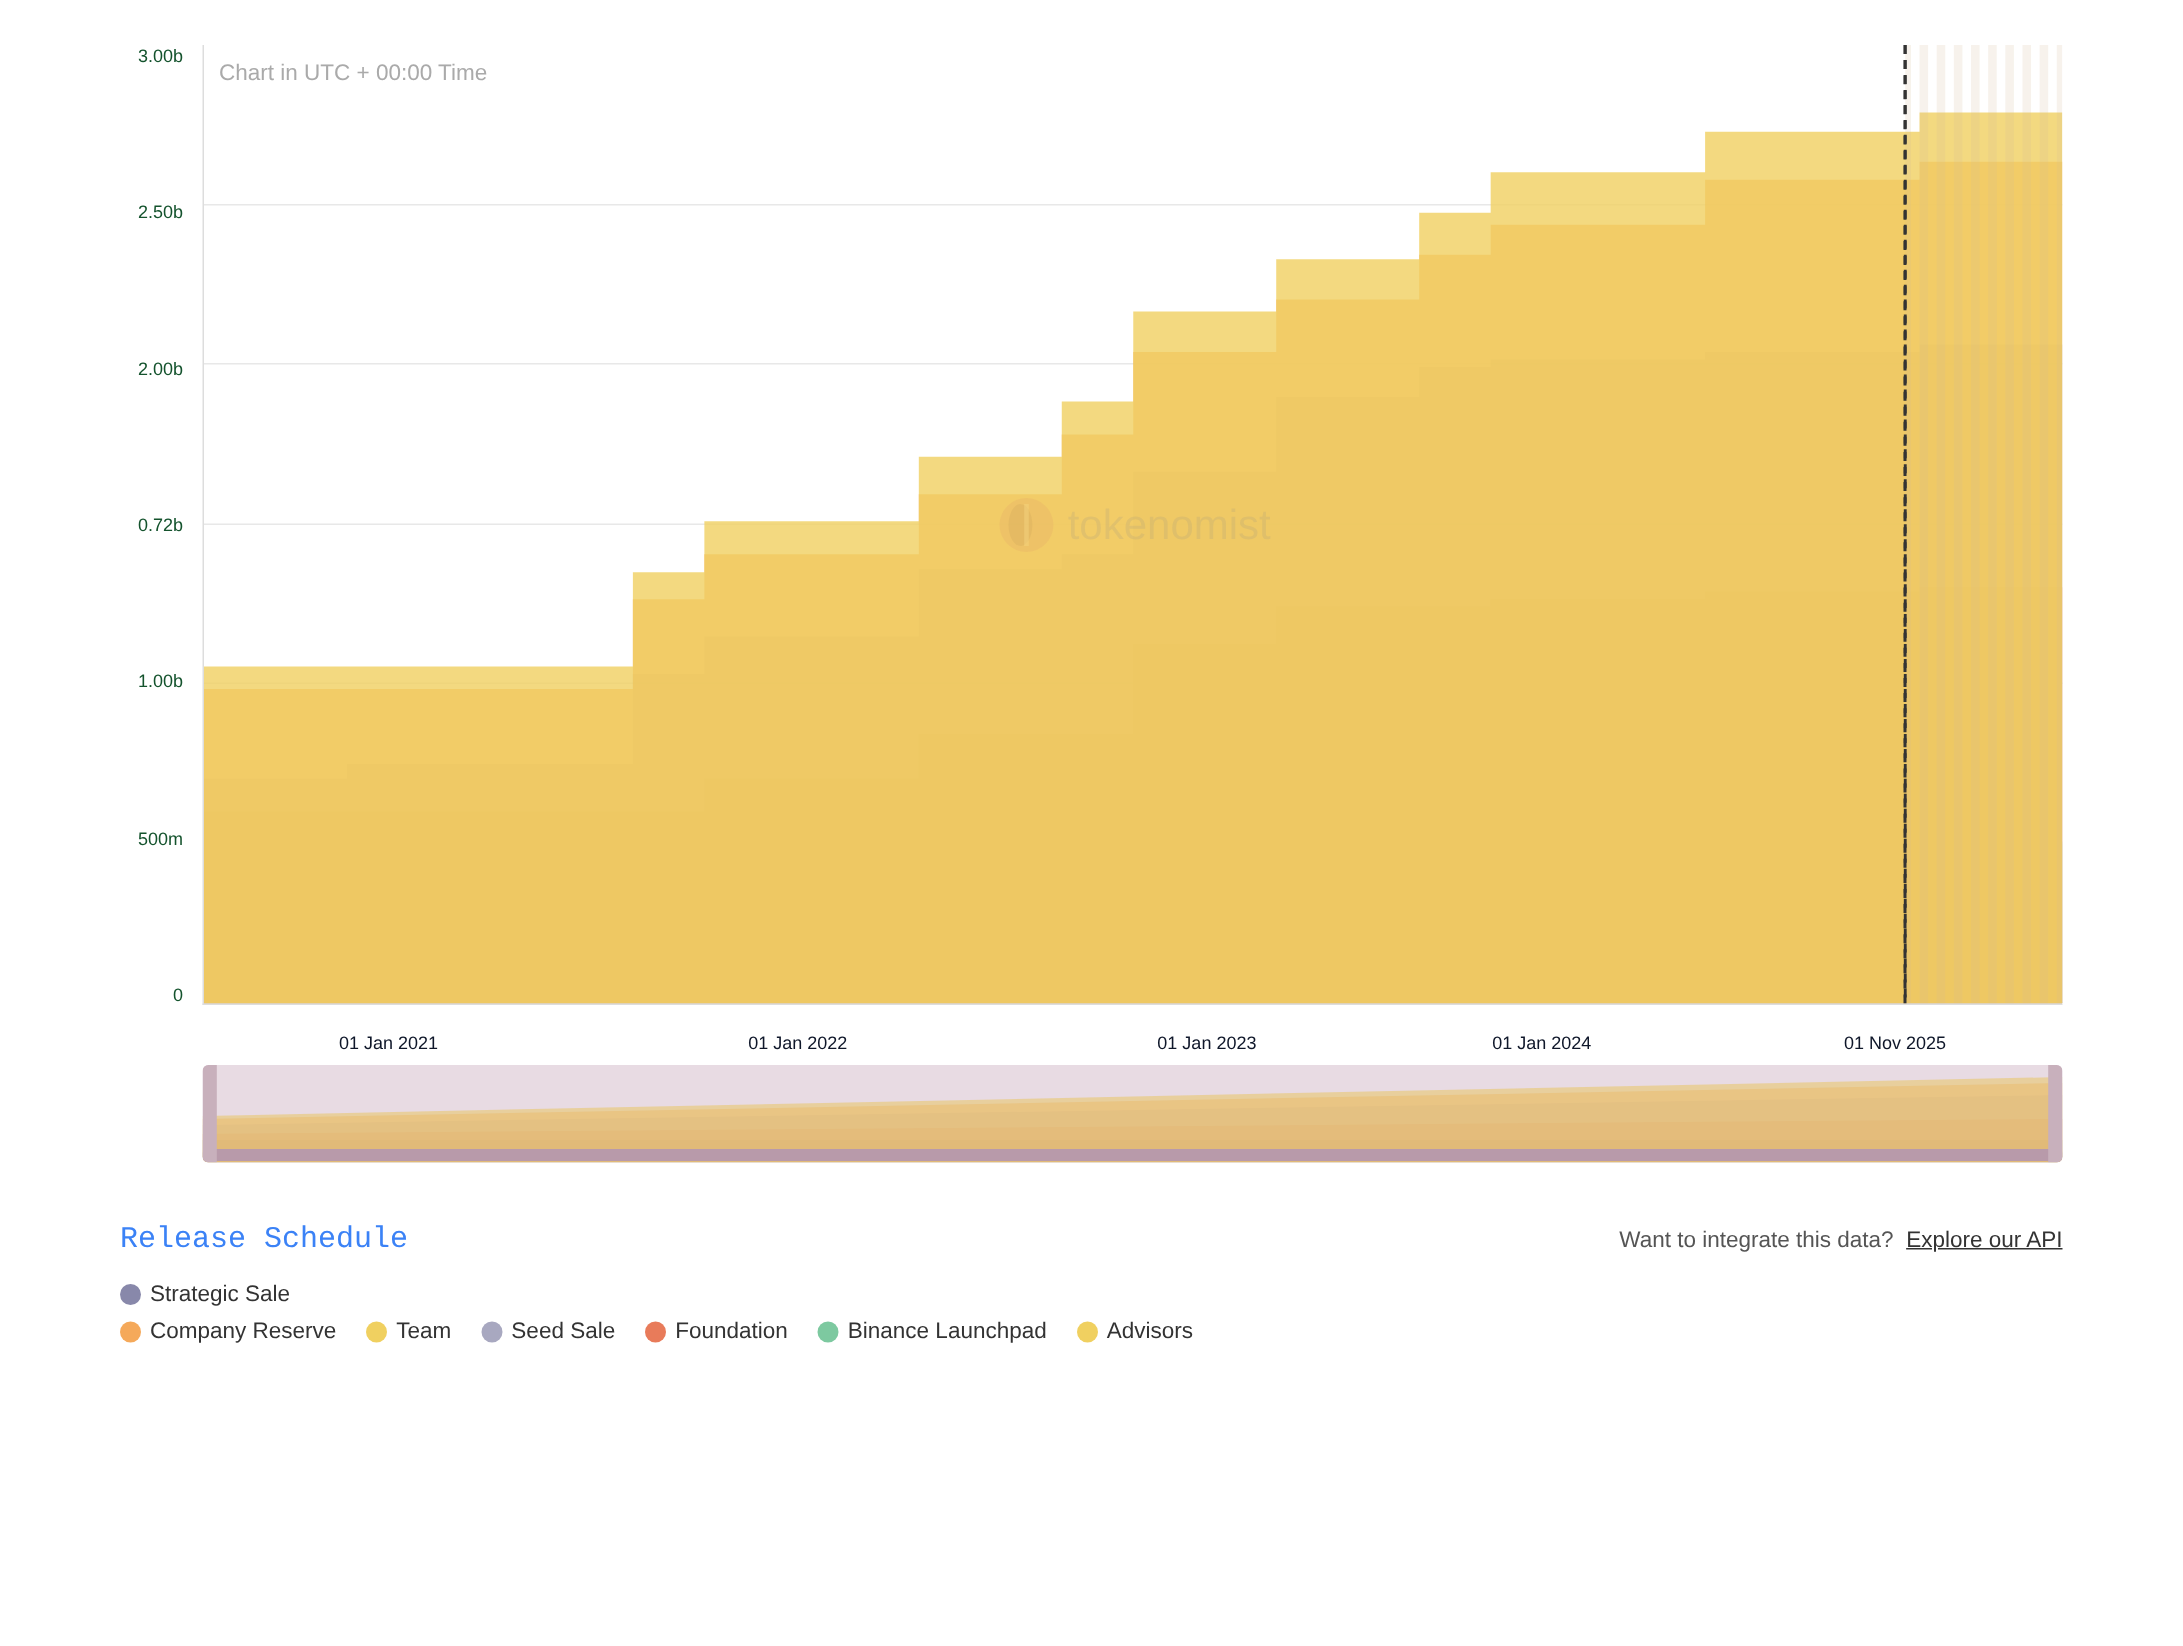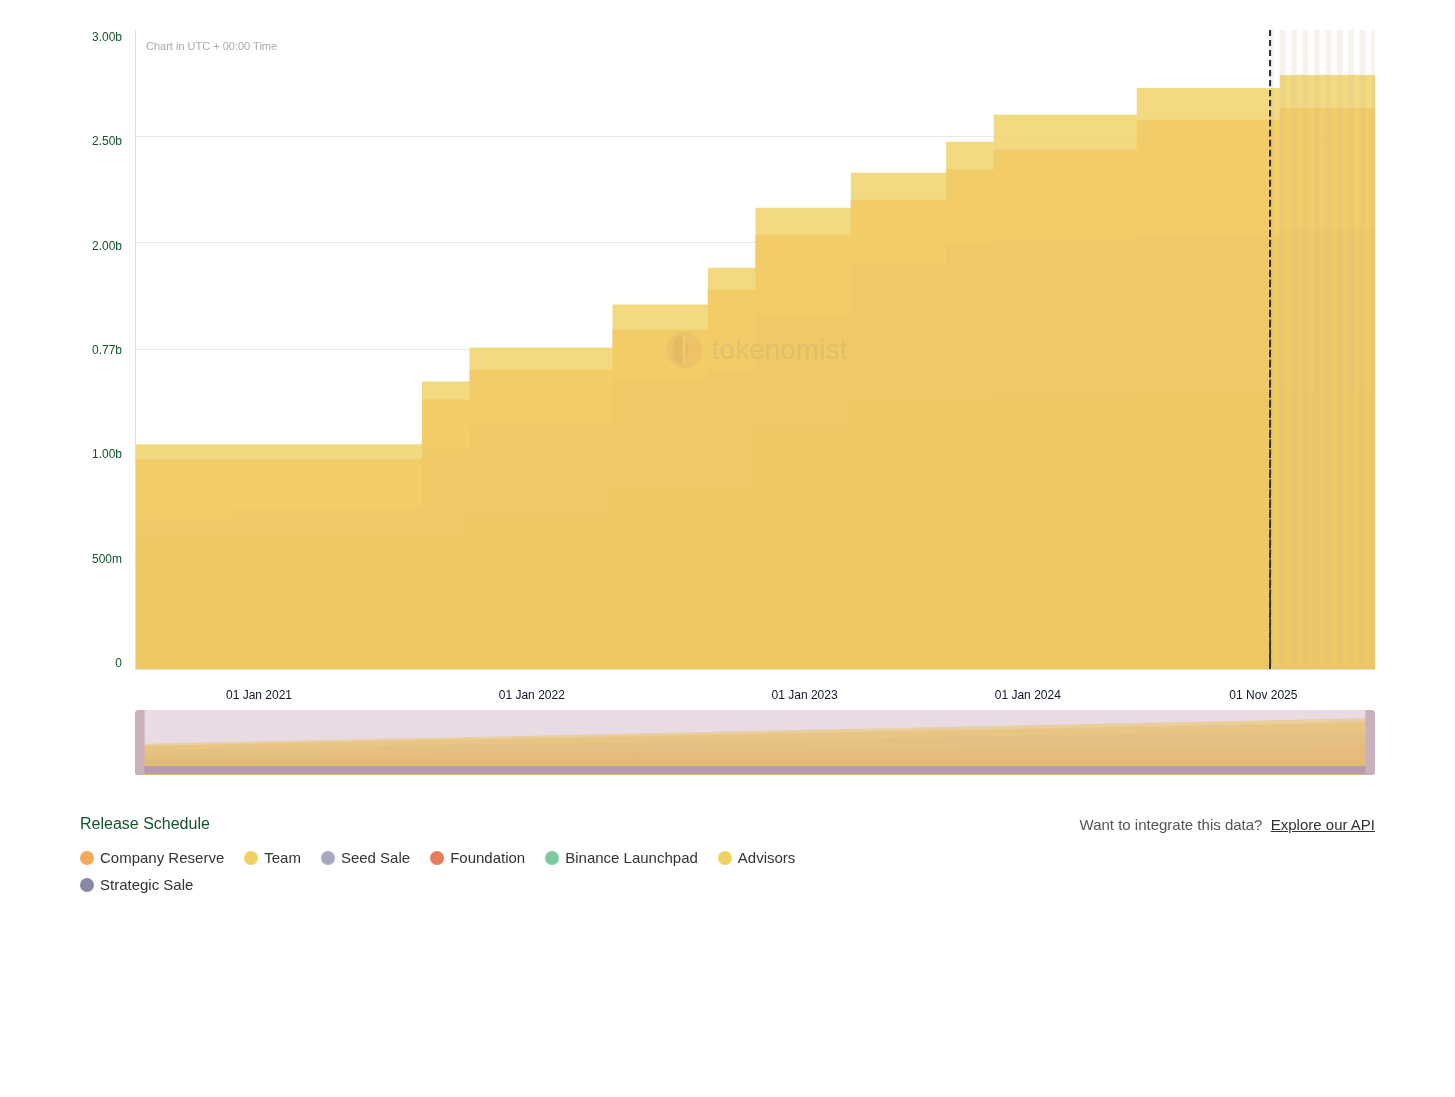--- a/index.html
+++ b/index.html
@@ -105,21 +105,21 @@
     .watermark-text {
       font-size: 28px;
       color: #888;
       font-weight: 300;
     }
 
     .chart-note {
       position: absolute;
       top: 10px;
       left: 10px;
-      font-size: 11px;
+      font-size: 15px;
       color: #aaa;
       text-align: center;
     }
 
     
     .x-axis {
       position: absolute;
       left: 55px;
       right: 0;
       bottom: 0;
@@ -152,22 +152,23 @@
     }
 
     .release-schedule-row {
       display: flex;
       justify-content: space-between;
       align-items: center;
       margin-bottom: 16px;
     }
 
     .release-schedule-title {
-      font-size: 16px;
-      color: #14532d;
+      font-size: 20px;
+      color: #3b82f6;
+      font-family: Liberation Mono, monospace;
     }
 
     .api-link-text {
       font-size: 15px;
       color: #555;
     }
 
     .api-link-text a {
       color: #333;
       font-weight: 400;
@@ -200,21 +201,21 @@
 </head>
 <body>
 
 <div class="chart-container">
   <div class="chart-area">
 
     <div class="y-axis">
       <span class="y-label">0</span>
       <span class="y-label">500m</span>
       <span class="y-label">1.00b</span>
-      <span class="y-label">0.77b</span>
+      <span class="y-label">0.72b</span>
       <span class="y-label">2.00b</span>
       <span class="y-label">2.50b</span>
       <span class="y-label">3.00b</span>
     </div>
 
     <div class="chart-inner">
 
       <div class="grid-lines">
         <div class="grid-line" style="bottom: 0%;"></div>
         <div class="grid-line" style="bottom: 16.67%;"></div>
@@ -415,20 +416,27 @@
 
 <div class="below-chart">
   <div class="release-schedule-row">
     <span class="release-schedule-title">Release Schedule</span>
     <span class="api-link-text">
       <span>Want to integrate this data?</span>
       &nbsp;<a href="#">Explore our API</a>
     </span>
   </div>
 
+  <div class="legend-row" style="margin-top: 10px;">
+    <div class="legend-item">
+      <div class="legend-dot" style="background:#8888AA;"></div>
+      <span>Strategic Sale</span>
+    </div>
+  </div>
+
   <div class="legend-row">
     <div class="legend-item">
       <div class="legend-dot" style="background:#F5A95A;"></div>
       <span>Company Reserve</span>
     </div>
     <div class="legend-item">
       <div class="legend-dot" style="background:#F0D060;"></div>
       <span>Team</span>
     </div>
     <div class="legend-item">
@@ -441,20 +449,13 @@
     </div>
     <div class="legend-item">
       <div class="legend-dot" style="background:#7DC9A0;"></div>
       <span>Binance Launchpad</span>
     </div>
     <div class="legend-item">
       <div class="legend-dot" style="background:#F0D060;"></div>
       <span>Advisors</span>
     </div>
   </div>
-
-  <div class="legend-row" style="margin-top: 10px;">
-    <div class="legend-item">
-      <div class="legend-dot" style="background:#8888AA;"></div>
-      <span>Strategic Sale</span>
-    </div>
-  </div>
 </div>
 
 </body></html>

